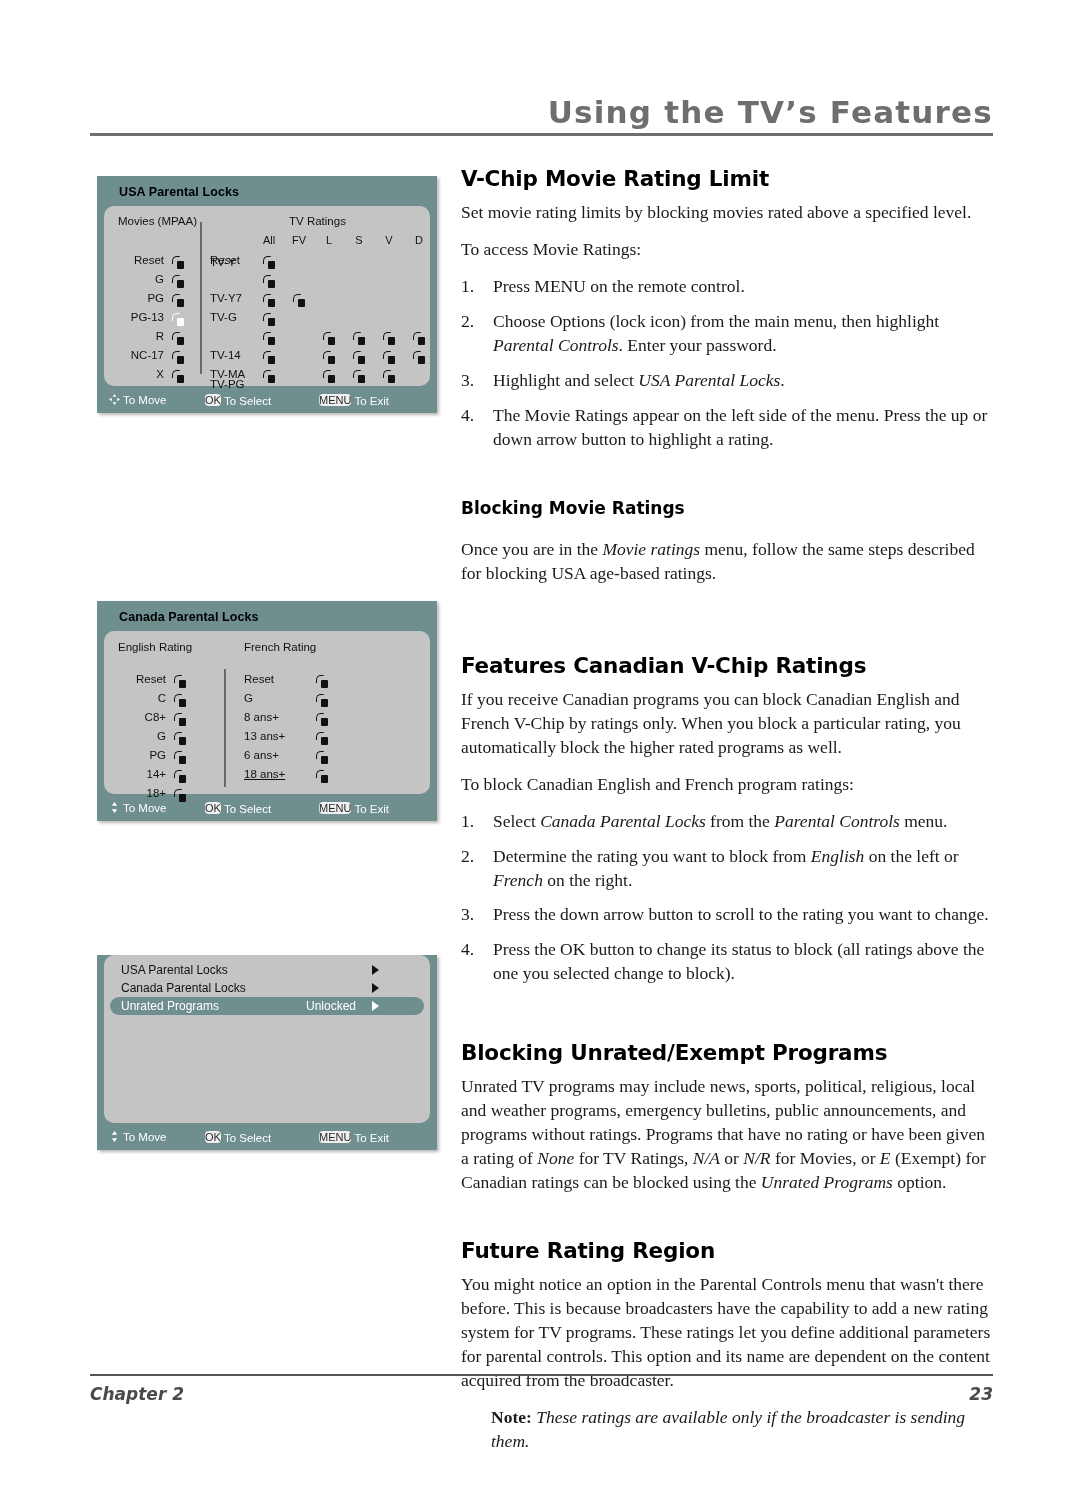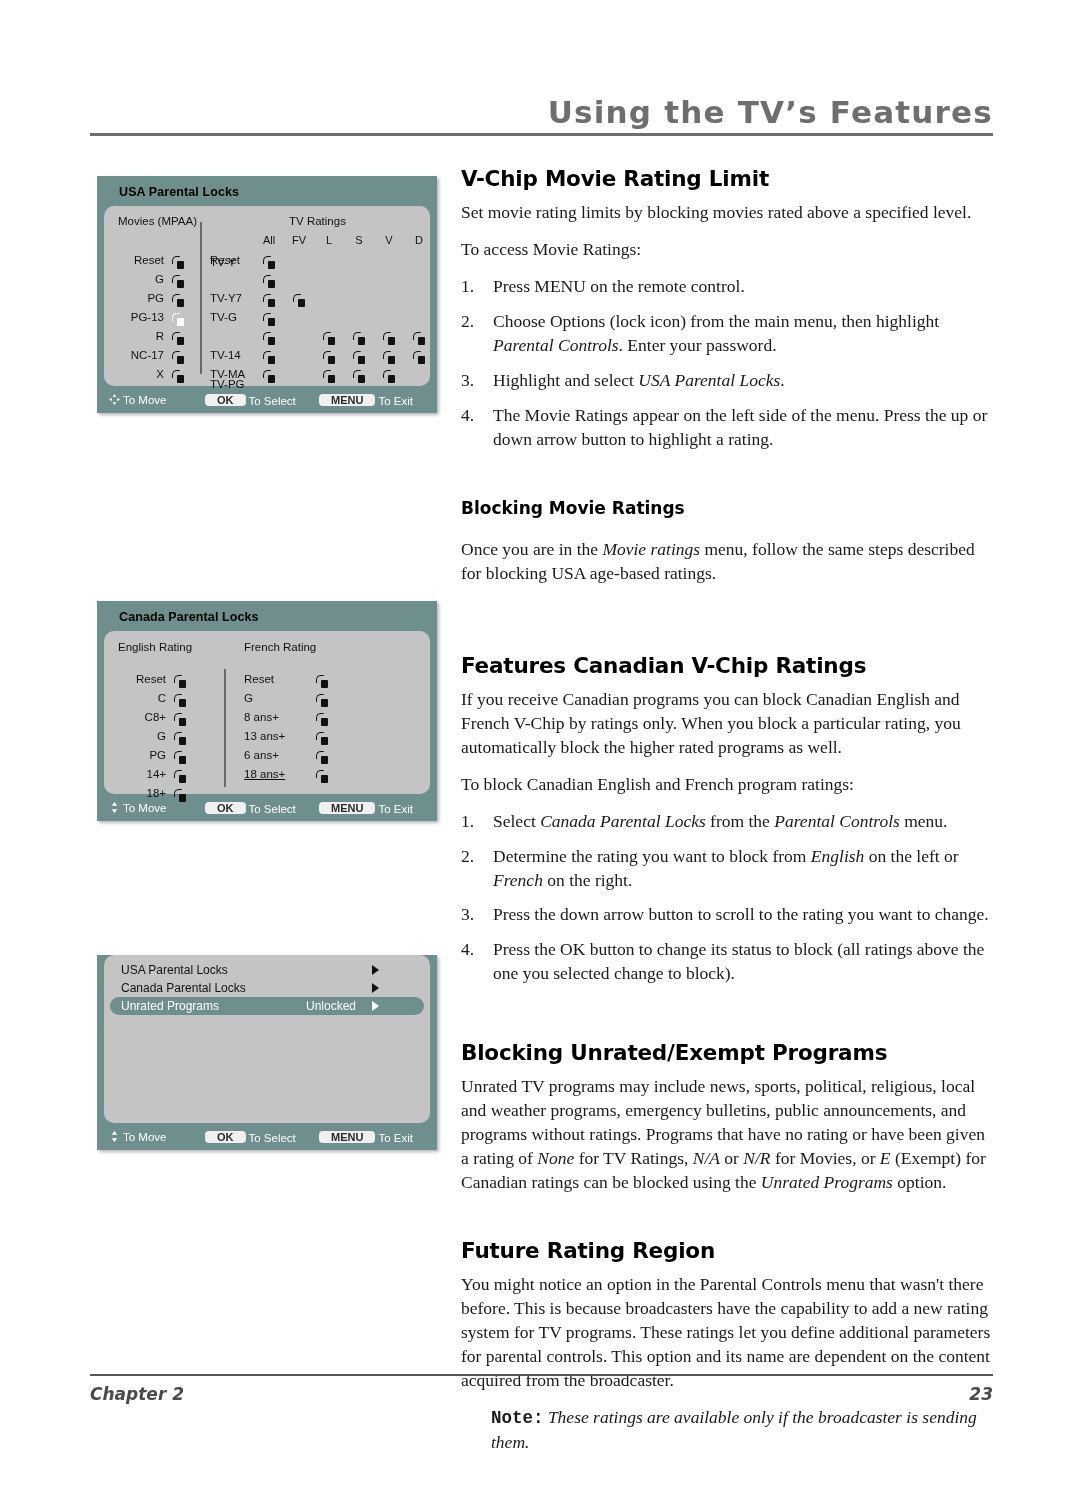--- a/index.html
+++ b/index.html
@@ -141,21 +141,21 @@
   }
   em { font-style: italic; }
   .note {
     font-family: "Liberation Serif", serif;
     font-size: 17.5px;
     line-height: 1.37;
     font-style: italic;
     color: #1a1a1a;
     margin: 4px 0 0 30px;
   }
-  .note b { font-style: normal; font-weight: bold; font-family: Liberation Mono, monospace; }
+  .note b { font-style: normal; font-weight: bold; }
 
   
   .tvmenu {
     position: absolute;
     background: #6f8e8e;
     box-shadow: 2px 2px 3px rgba(0,0,0,0.28);
     font-family: "Liberation Sans", sans-serif;
   }
   .tvmenu .m-title {
     color: #000;
@@ -180,23 +180,23 @@
     top: 3px;
     font-size: 11.5px;
     color: #ffffff;
     white-space: nowrap;
   }
   .keycap {
     display: inline-block;
     background: #f0f0f0;
     color: #2a2a2a;
     border-radius: 4px;
-    padding: 0px 12px;
+    padding: 0px 0;
     font-size: 11px;
-    font-weight: bold;
+    font-weight: normal;
     vertical-align: 1px;
   }
   .arrow4, .arrow2 {
     display: inline-block;
     width: 11px;
     height: 11px;
     vertical-align: -1px;
     margin-right: 3px;
   }
 

